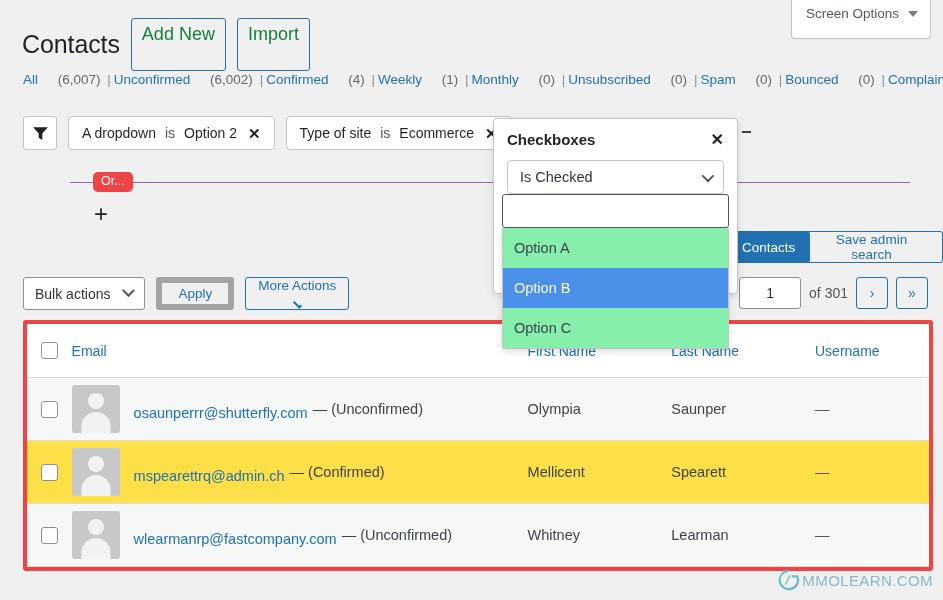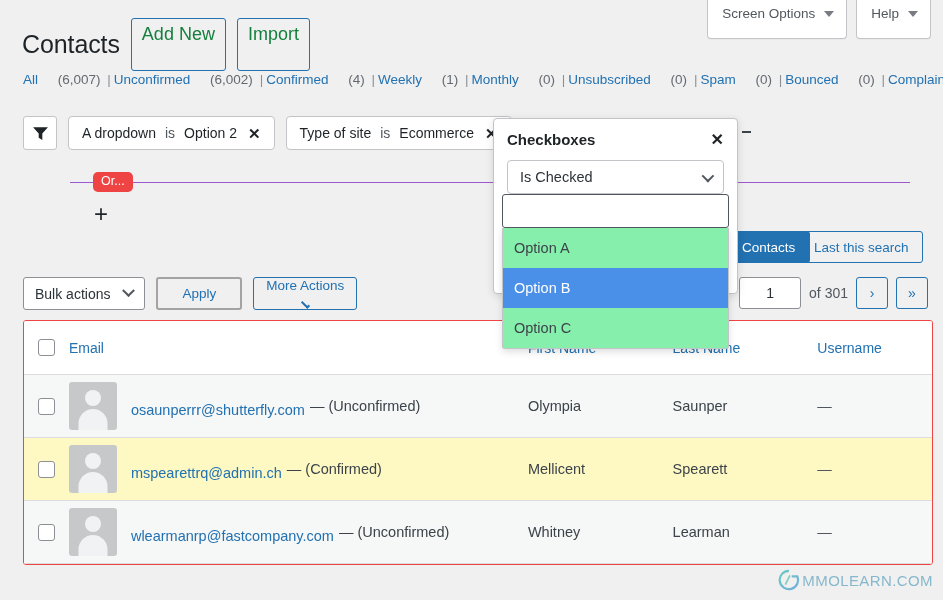--- a/index.html
+++ b/index.html
@@ -229,25 +229,25 @@
   .chev {
     width: 9px; height: 9px;
     border-right: 2px solid #50575e;
     border-bottom: 2px solid #50575e;
     transform: rotate(45deg) translate(-2px,-2px);
     display: inline-block;
   }
   .chev-blue { border-color: #2271b1; }
   .apply-btn {
     background: transparent;
-    border: 2px solid #a3a3a3;
+    border: 6px solid #a3a3a3;
     color: #2271b1;
     border-radius: 3px;
     height: 33px;
-    padding: 0 24px;
+    padding: 0 16px;
     font-size: 13.5px;
     cursor: pointer;
     font-family: "Liberation Sans", sans-serif;
   }
   .more-actions {
     background: transparent;
     border: 1px solid #2271b1;
     color: #2271b1;
     border-radius: 3px;
     height: 33px;
@@ -291,22 +291,22 @@
     align-items: center;
     justify-content: center;
     font-family: "Liberation Sans", sans-serif;
   }
 
   
   .table {
     position: absolute;
     left: 23px; top: 320px;
     width: 910px;
-    background: #fef9c3;
-    border: 1px solid #ef4444;
+    background: #fde047;
+    border: 4px solid #ef4444;
     border-radius: 3px;
     overflow: hidden;
   }
   .thead {
     height: 54px;
     background: #fff;
     border-bottom: 1px solid #dcdcde;
     display: flex;
     align-items: center;
   }
@@ -492,24 +492,20 @@
   }
 </style>
 </head>
 <body>
 
 <div id="root">
 
   <div class="meta-bar">
     <div class="meta-btn">
       <span>Screen Options</span>
-      <span class="caret-down"></span>
-    </div>
-    <div class="meta-btn">
-      <span>Help</span>
       <span class="caret-down"></span>
     </div>
   </div>
 
   <div class="title-row">
     <div class="page-title">Contacts</div>
     <button class="top-btn">Add New</button>
     <button class="top-btn">Import</button>
   </div>
 
@@ -538,21 +534,21 @@
     <div class="stub-dash"></div>
 
     <div class="or-line-wrap">
       <div class="or-line"></div>
       <div class="or-badge">Or...</div>
     </div>
     <div class="plus-btn">+</div>
   </div>
 
   <button class="find-btn">Find Contacts</button>
-  <button class="save-search-btn">Last this search</button>
+  <button class="save-search-btn">Save admin search</button>
 
   <div class="bulk-row">
     <div class="select-box">
       <span>Bulk actions</span>
       <span class="chev"></span>
     </div>
     <button class="apply-btn">Apply</button>
     <div class="more-actions">
       <span>More Actions</span>
       <span class="chev chev-blue"></span>

